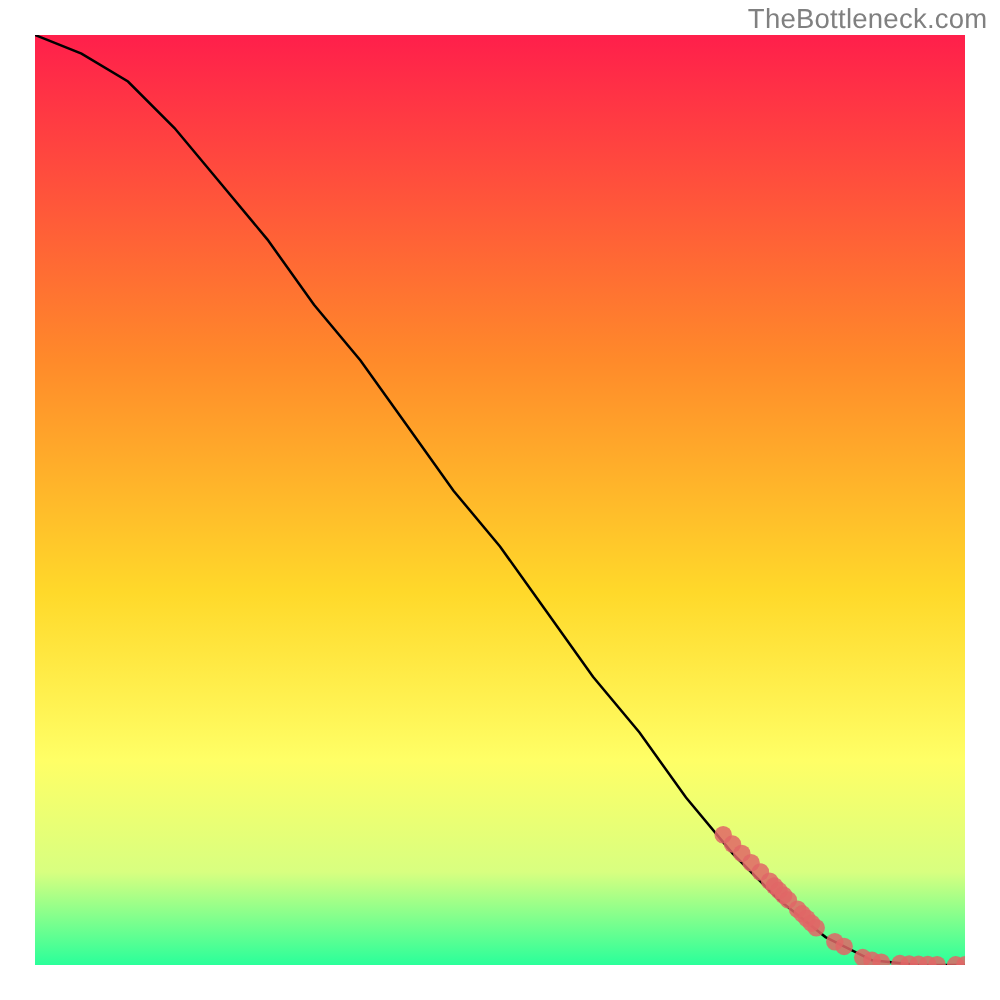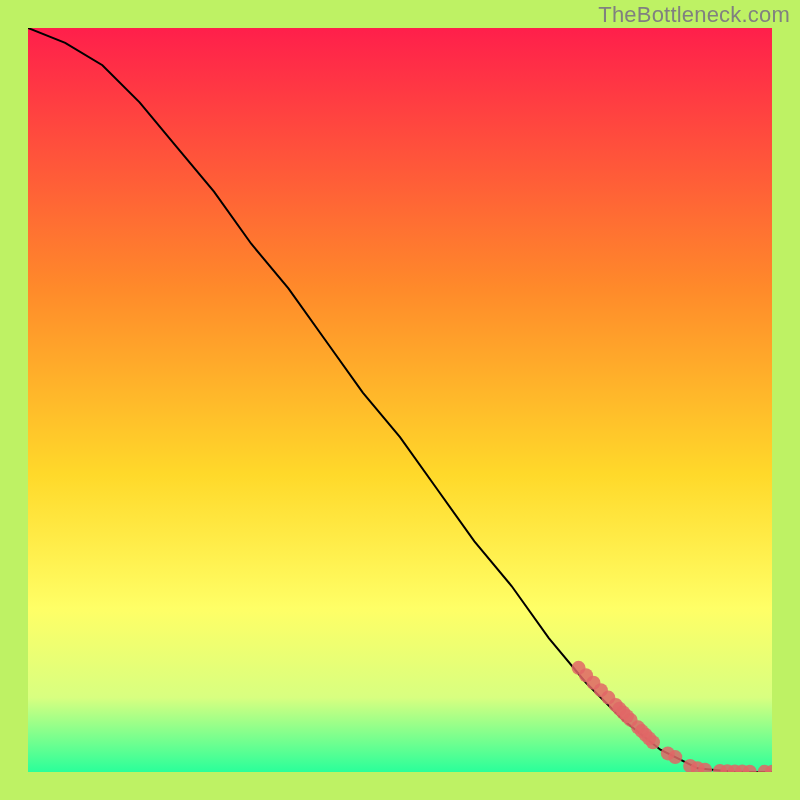--- a/index.html
+++ b/index.html
@@ -1,18 +1,18 @@
 <!DOCTYPE html>
 <html><head>
 <meta charset="utf-8">
 <style>
   * { margin: 0; padding: 0; box-sizing: border-box; }
   html, body { width: 800px; height: 800px; background: #000; overflow: hidden; }
   .frame {
-    width: 800px; height: 800px; background: #bef264; position: relative;
+    width: 800px; height: 800px; background: #ffffff; position: relative;
   }
   .watermark {
     position: absolute;
     top: 2px;
     right: 10px;
     color: #808080;
     font-family: Arial, Helvetica, sans-serif;
     font-size: 22px;
     letter-spacing: 0.2px;
   }

